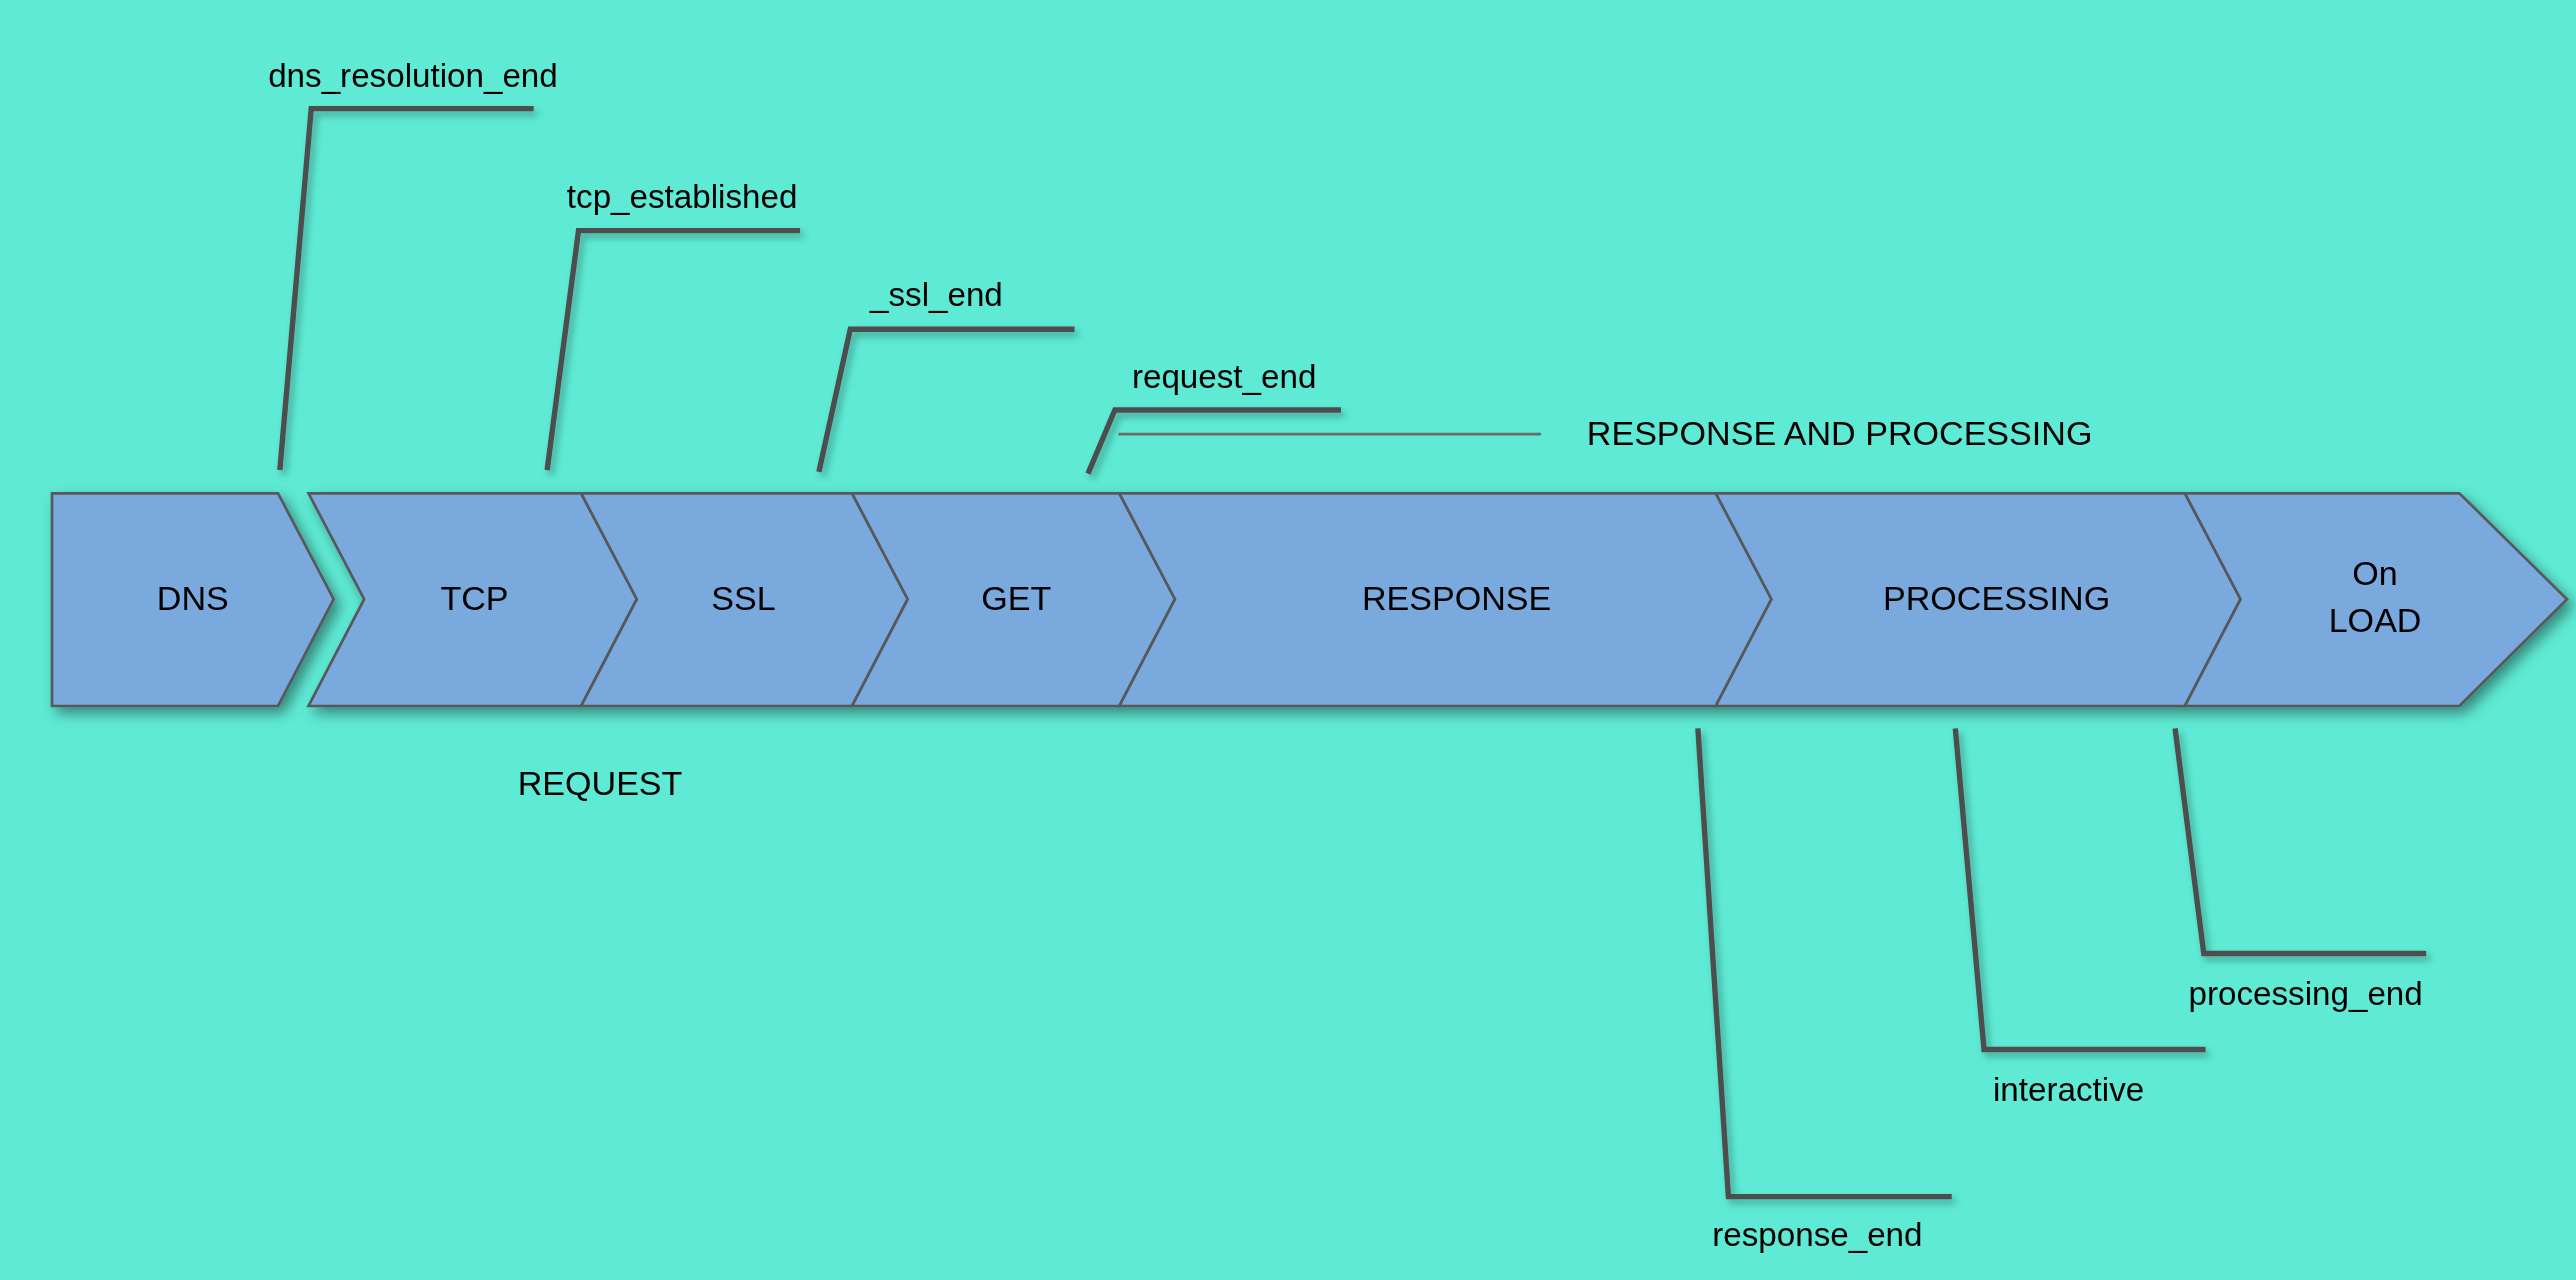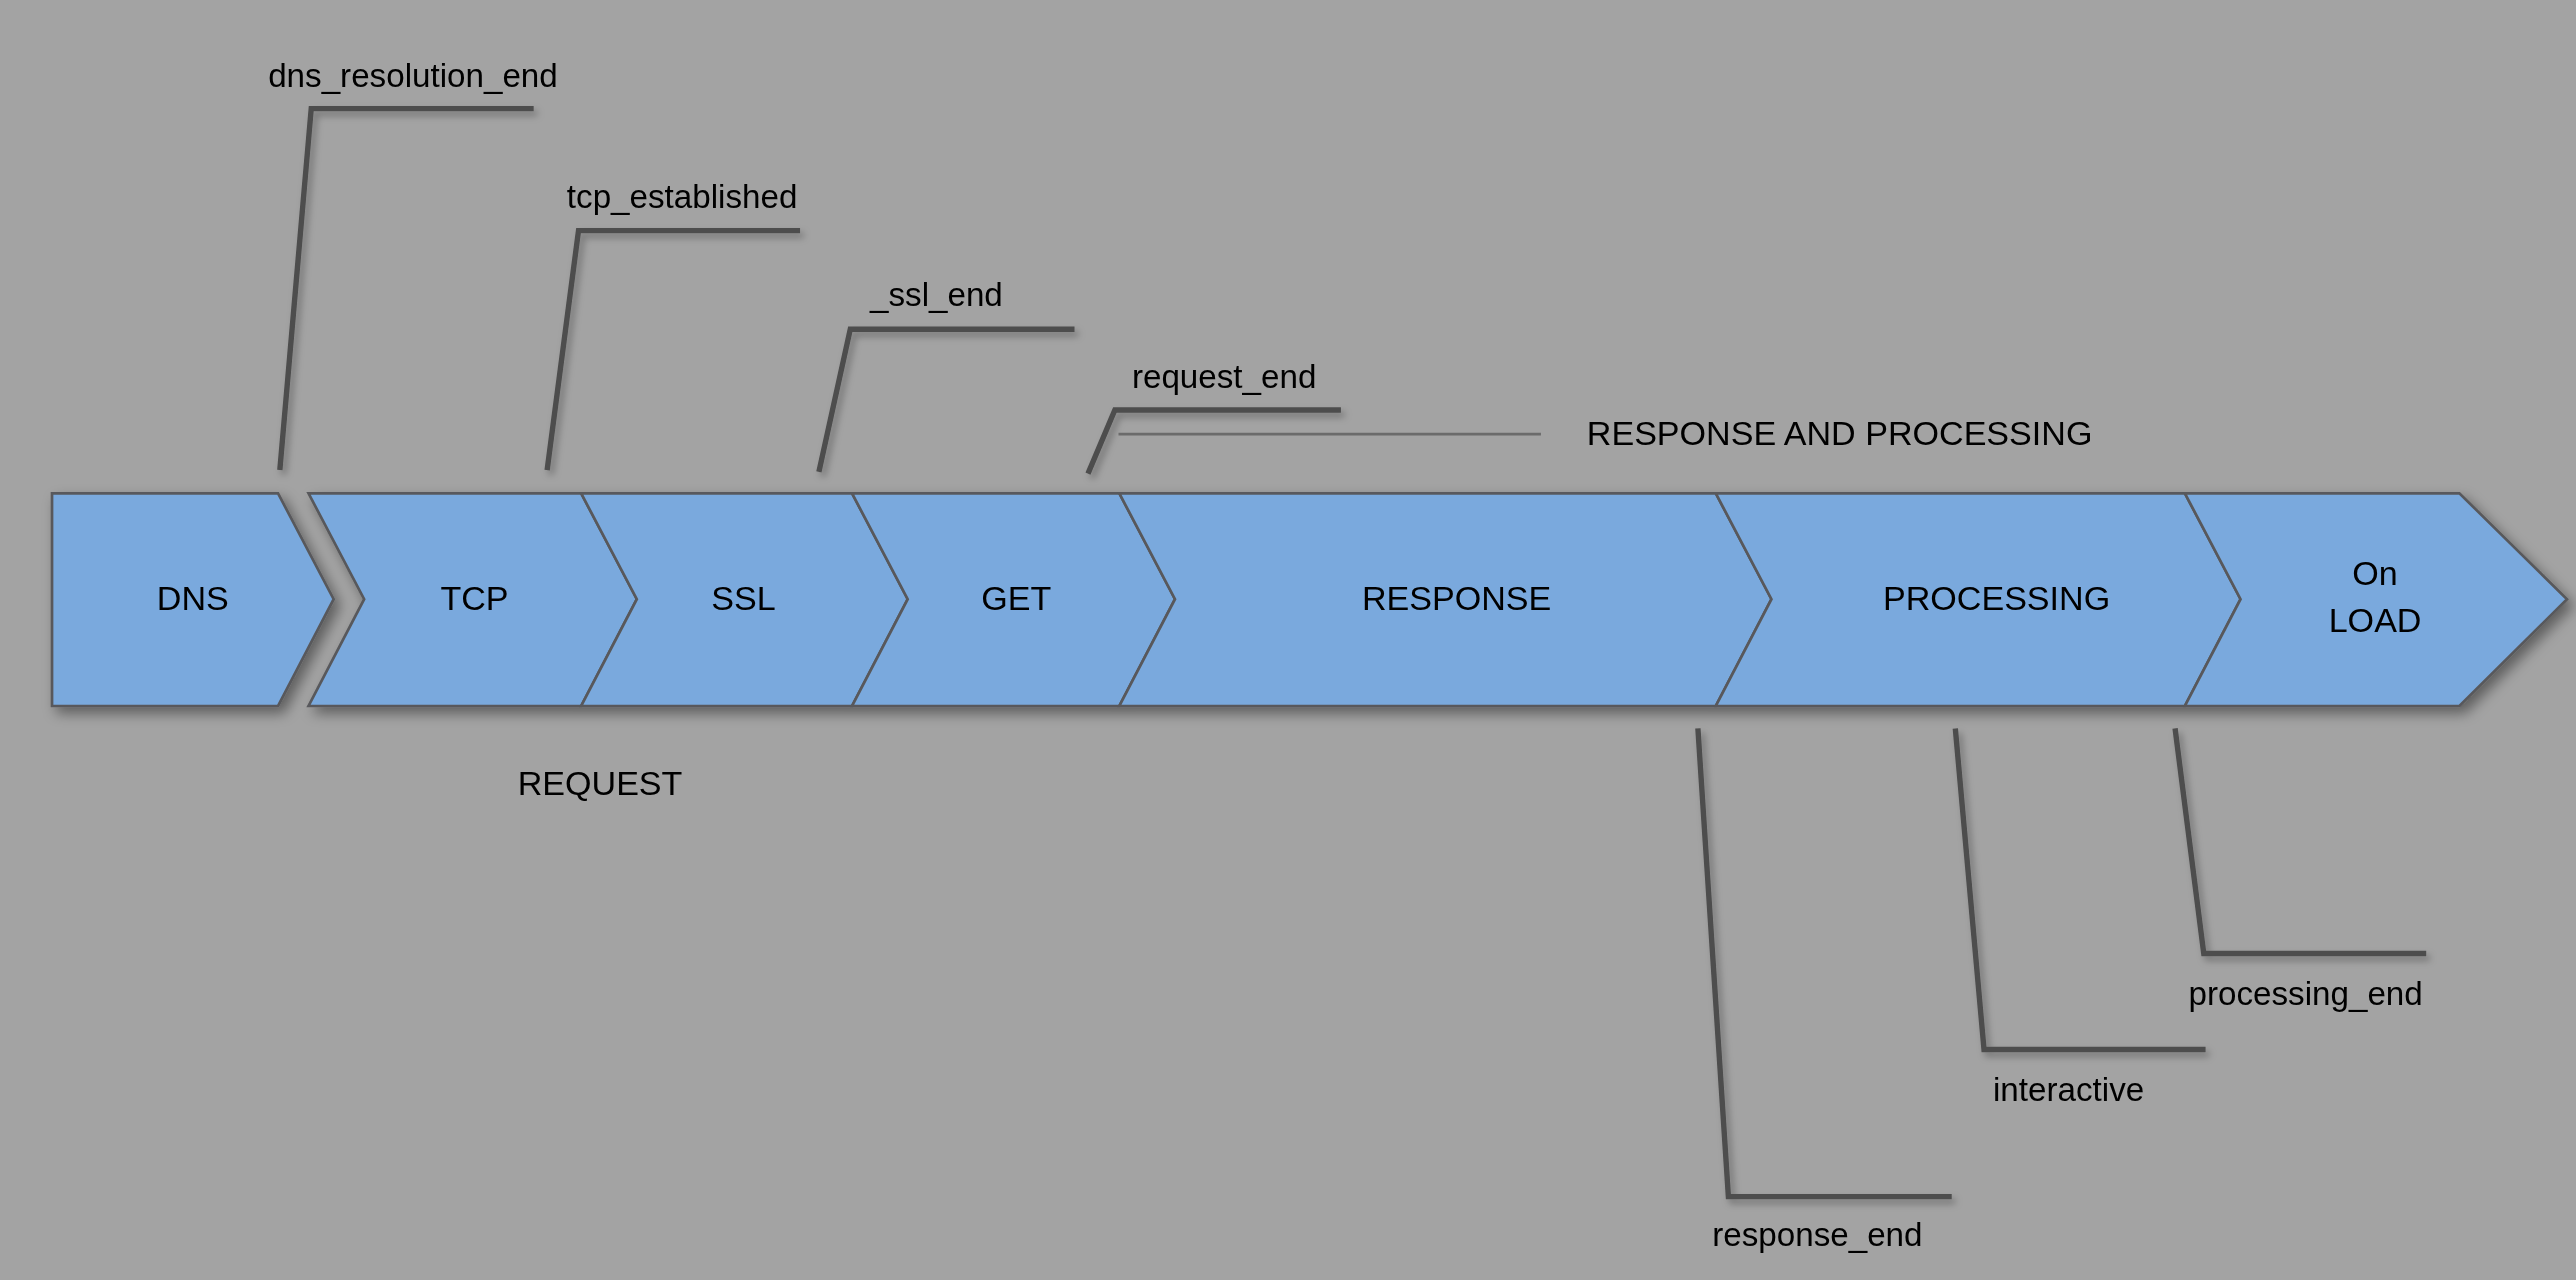--- a/index.html
+++ b/index.html
@@ -4,21 +4,21 @@
 <style>
   html, body {
     margin: 0;
     padding: 0;
     background: #ffffff;
   }
   #stage {
     position: relative;
     width: 2576px;
     height: 1281px;
-    background: #a3a3a3;
+    background: #5eead4;
     overflow: hidden;
     font-family: "Liberation Sans", sans-serif;
   }
   #stage svg {
     position: absolute;
     top: 0;
     left: 0;
     width: 2576px;
     height: 1281px;
   }

